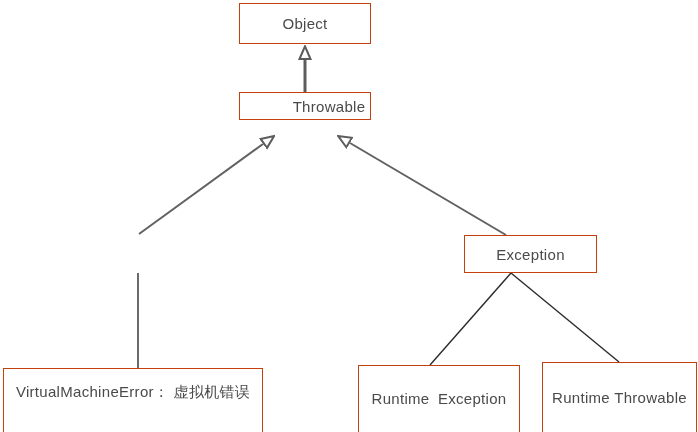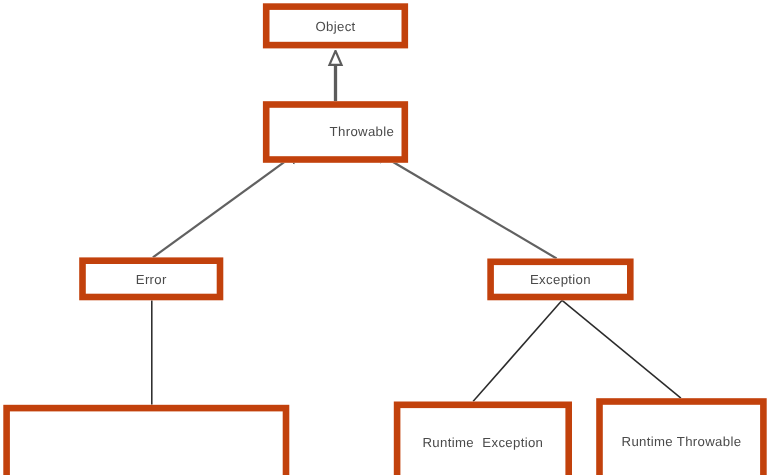--- a/index.html
+++ b/index.html
@@ -20,33 +20,33 @@
     left: 0;
     top: 0;
     width: 698px;
     height: 432px;
     pointer-events: none;
   }
   .node {
     position: absolute;
     box-sizing: border-box;
     background: #ffffff;
-    border: 6px solid #c2410c;
+    border: 1px solid #c2410c;
     color: #4a4a4a;
-    font-size: 12px;
+    font-size: 15px;
     letter-spacing: 0.3px;
     display: flex;
     align-items: center;
     justify-content: center;
     text-align: center;
   }
   .node-object    { left: 239px; top: 3px;   width: 132px; height: 41px; }
-  .node-throwable { left: 239px; top: 92px;  width: 132px; height: 56px; padding-left: 48px; }
+  .node-throwable { left: 239px; top: 92px;  width: 132px; height: 28px; padding-left: 48px; }
   .node-error     { left: 72px;  top: 234px; width: 131px; height: 39px; }
-  .node-exception { left: 443px; top: 235px; width: 133px; height: 38px; }
+  .node-exception { left: 464px; top: 235px; width: 133px; height: 38px; }
   .node-linkage   { left: 3px;   top: 368px; width: 260px; height: 78px;
                     flex-direction: column; justify-content: flex-start;
                     padding-top: 11px; line-height: 23px; }
   .node-checked   { left: 358px; top: 365px; width: 162px; height: 78px;
                     align-items: flex-start; padding-top: 24px; word-spacing: 4px; }
   .node-runtime   { left: 542px; top: 362px; width: 155px; height: 78px;
                     align-items: flex-start; padding-top: 26px; }
 </style>
 </head>
 <body>
@@ -74,29 +74,27 @@
   </svg>
 
   <div class="node node-object">
     <span>Object</span>
   </div>
 
   <div class="node node-throwable">
     <span>Throwable</span>
   </div>
 
-  <div class="node node-error">
-    <span>Error</span>
-  </div>
 
   <div class="node node-exception">
     <span>Exception</span>
   </div>
 
   <div class="node node-linkage">
+    <span>VirtualMachineError： 虚拟机错误</span>
   </div>
 
   <div class="node node-checked">
     <span>Runtime Exception</span>
   </div>
 
   <div class="node node-runtime">
     <span>Runtime Throwable</span>
   </div>
 

